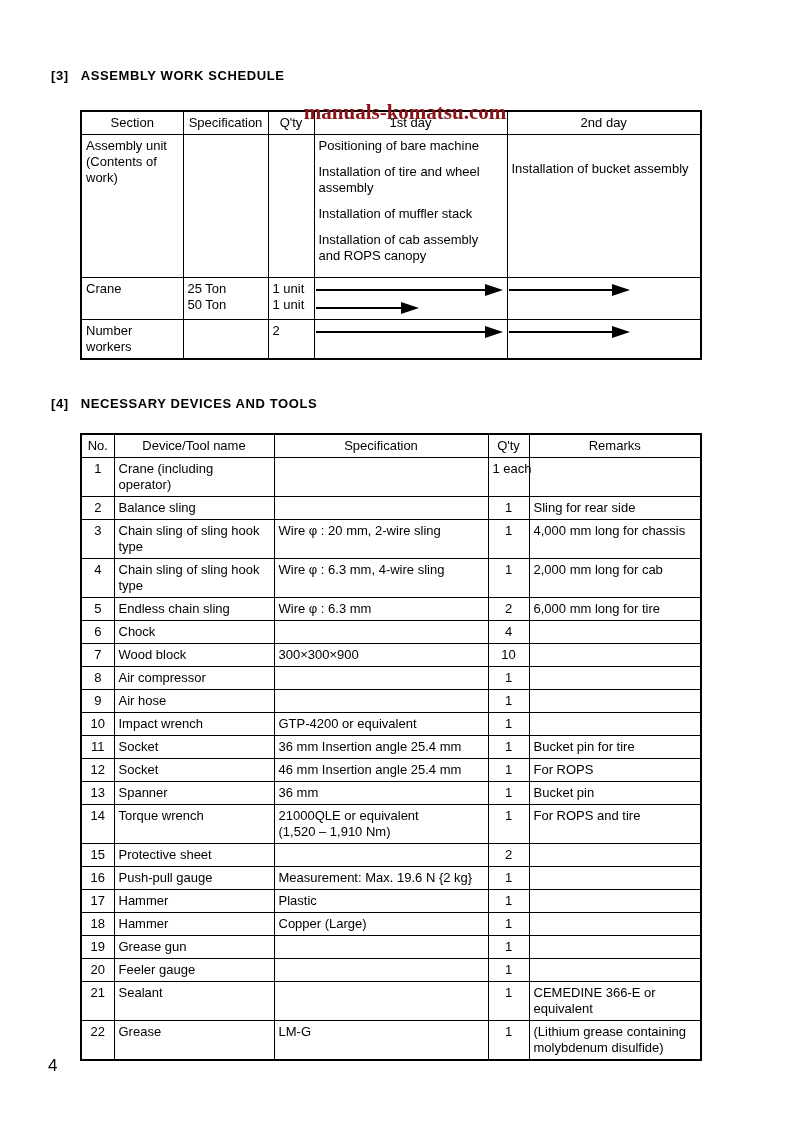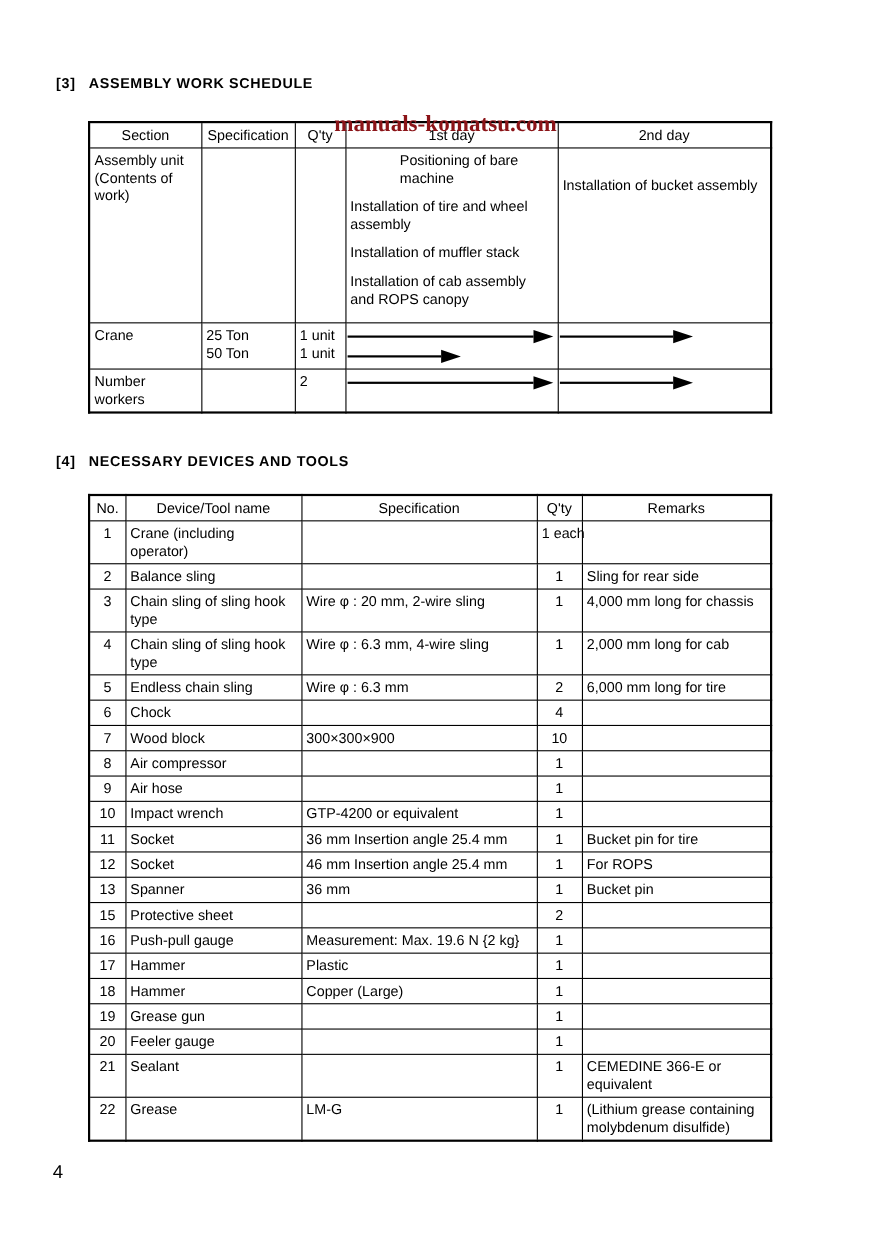--- a/index.html
+++ b/index.html
@@ -23,21 +23,21 @@
   }
   table {
     border-collapse:collapse; table-layout:fixed; margin-left:80px;
     font-size:13px; line-height:16px; border:2px solid #000;
   }
   th, td { border:1px solid #000; padding:3px 4px; vertical-align:top; text-align:left; }
   th { font-weight:normal; text-align:center; }
   
   #schedule { width:620px; margin-top:22px;padding-left:29px; }
   #schedule .tasks p { margin:0 0 10px 0; }
-  #schedule .tasks p:first-child { margin-top:0;margin-left:45px; }
+  #schedule .tasks p:first-child { margin-top:0; }
   #schedule td.day2-task { padding-top:26px;border-radius:27px; }
   td.arrows { padding:3px 2px 3px 1px; }
   .arrow { display:flex; align-items:center; height:17px; }
   .arrow + .arrow { margin-top:1px; }
   .shaft { flex:1; height:2px; background:#000; }
   .head {
     width:0; height:0; flex:0 0 auto;
     border-top:6px solid transparent; border-bottom:6px solid transparent;
     border-left:18px solid #000;
   }
@@ -245,20 +245,28 @@
           <td>For ROPS</td>
         </tr>
         <tr>
           <td>13</td>
           <td>Spanner</td>
           <td>36 mm</td>
           <td>1</td>
           <td>Bucket pin</td>
         </tr>
         <tr>
+          <td>14</td>
+          <td>Torque wrench</td>
+          <td>21000QLE or equivalent
+(1,520 – 1,910 Nm)</td>
+          <td>1</td>
+          <td>For ROPS and tire</td>
+        </tr>
+        <tr>
           <td>15</td>
           <td>Protective sheet</td>
           <td></td>
           <td>2</td>
           <td></td>
         </tr>
         <tr>
           <td>16</td>
           <td>Push-pull gauge</td>
           <td>Measurement: Max. 19.6 N {2 kg}</td>

